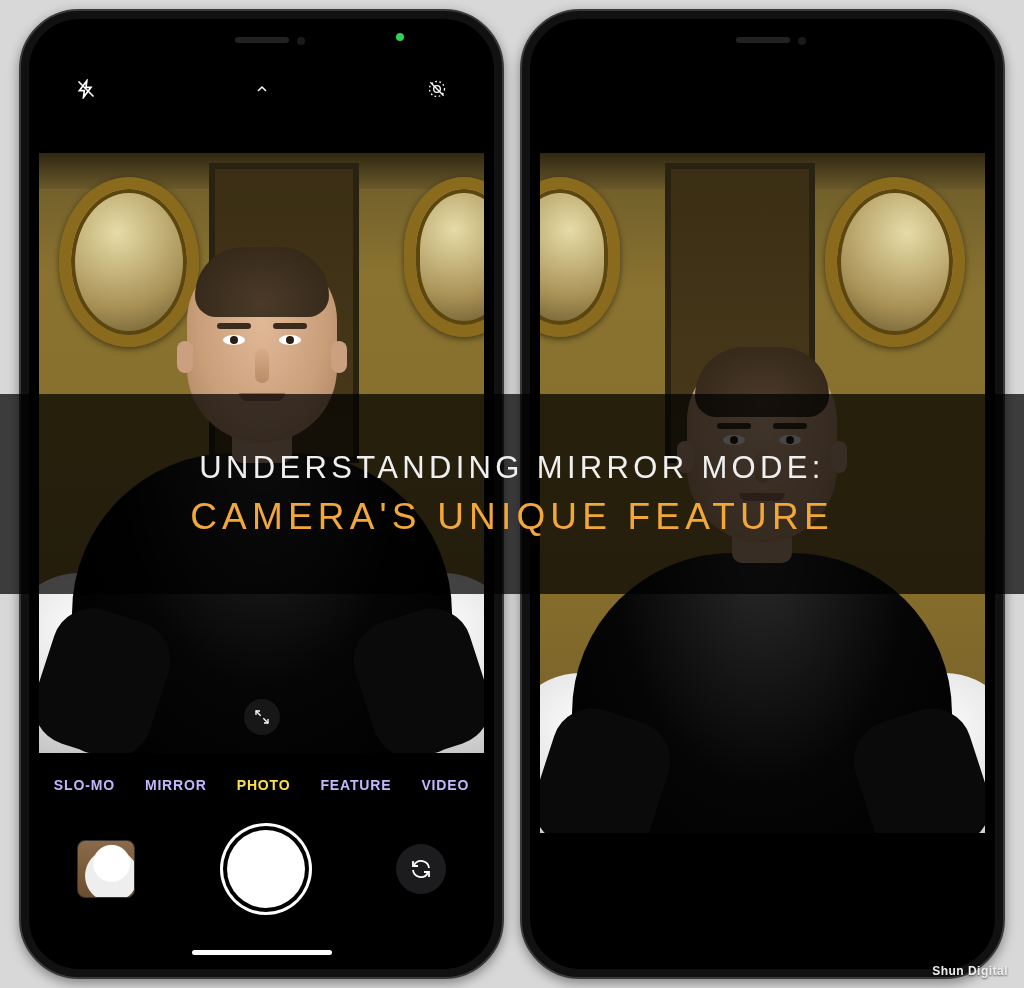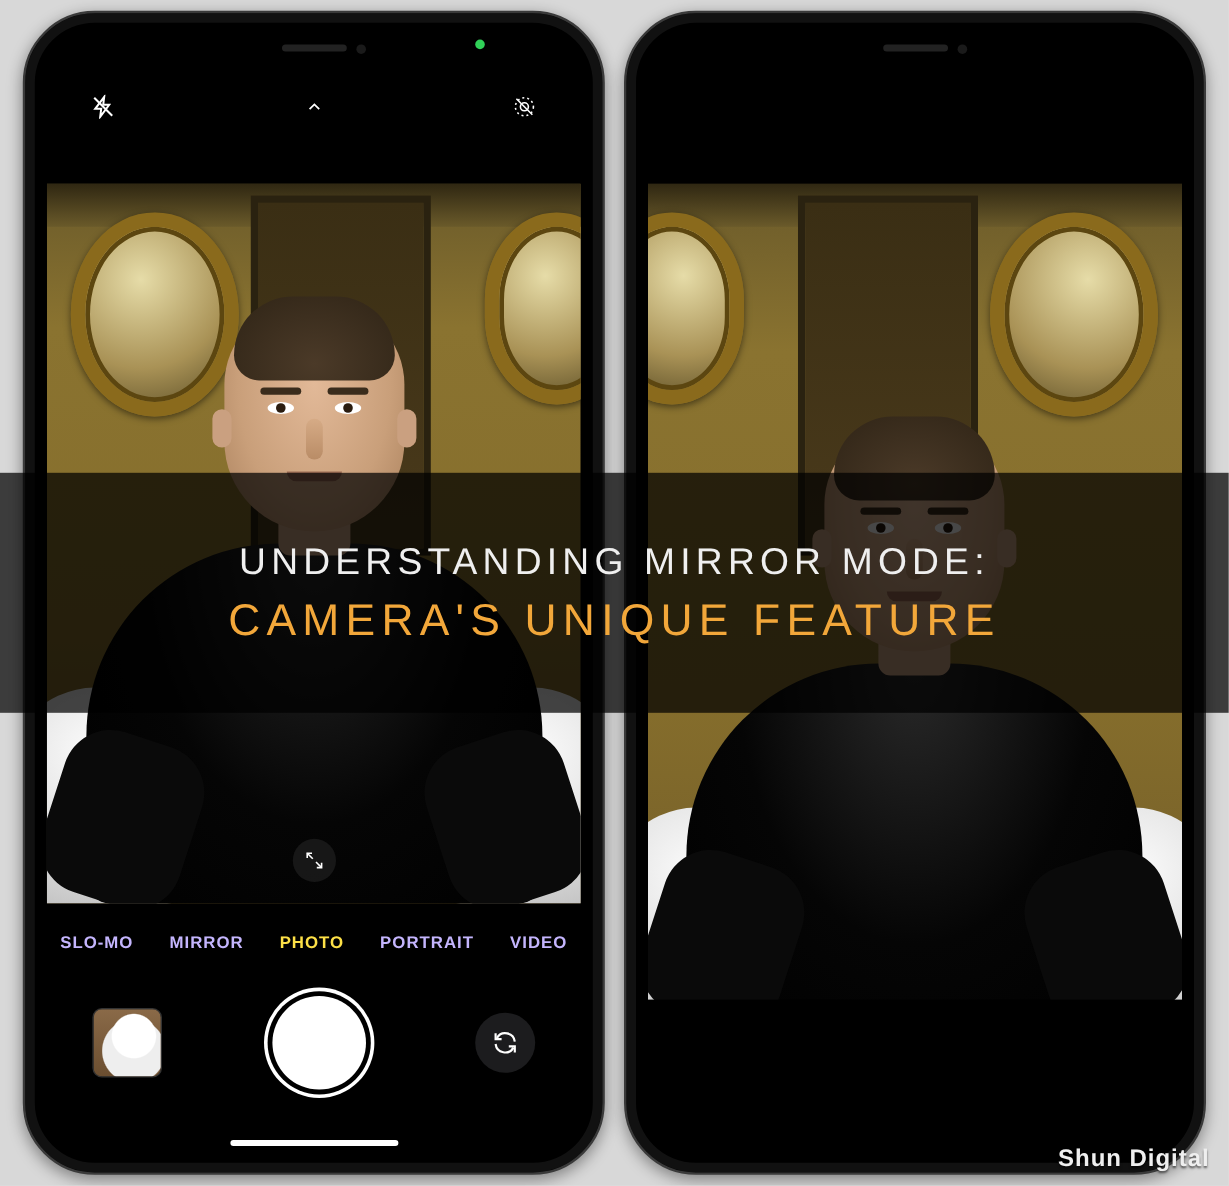--- a/index.html
+++ b/index.html
@@ -204,21 +204,21 @@
     color:#efefef; font-size:31px; letter-spacing:.14em; font-weight:500;
     font-family:"Trebuchet MS","Segoe UI",sans-serif;
   }
   .ov-line2{
     color:#f2a73a; font-size:37px; letter-spacing:.14em; font-weight:500;
     font-family:"Trebuchet MS","Segoe UI",sans-serif; margin-top:10px;
   }
 
   .watermark{
     position:absolute; right:16px; bottom:10px; z-index:60;
-    color:#efefef; font-size:20px; letter-spacing:.04em; font-weight:600;
+    color:#efefef; font-size:12px; letter-spacing:.04em; font-weight:600;
     text-shadow:0 1px 2px rgba(0,0,0,.6);
     margin-left:42px;
   }
 </style>
 </head>
 <body>
 
 <div class="stage">
 
   <div class="phone">
@@ -284,21 +284,21 @@
             <line x1="3" y1="3" x2="10" y2="10"></line>
             <line x1="21" y1="21" x2="14" y2="14"></line>
           </svg>
         </div>
       </div>
 
       <div class="modes">
         <span>SLO-MO</span>
         <span>MIRROR</span>
         <span class="active">PHOTO</span>
-        <span>PORTRAIT</span>
+        <span>FEATURE</span>
         <span>VIDEO</span>
       </div>
 
       <div class="bottombar">
         <div class="thumb">
           <div class="thumb-inner"></div>
         </div>
         <div class="shutter"></div>
         <div class="flip">
           <svg viewBox="0 0 24 24" fill="none" stroke="currentColor" stroke-width="1.8">

